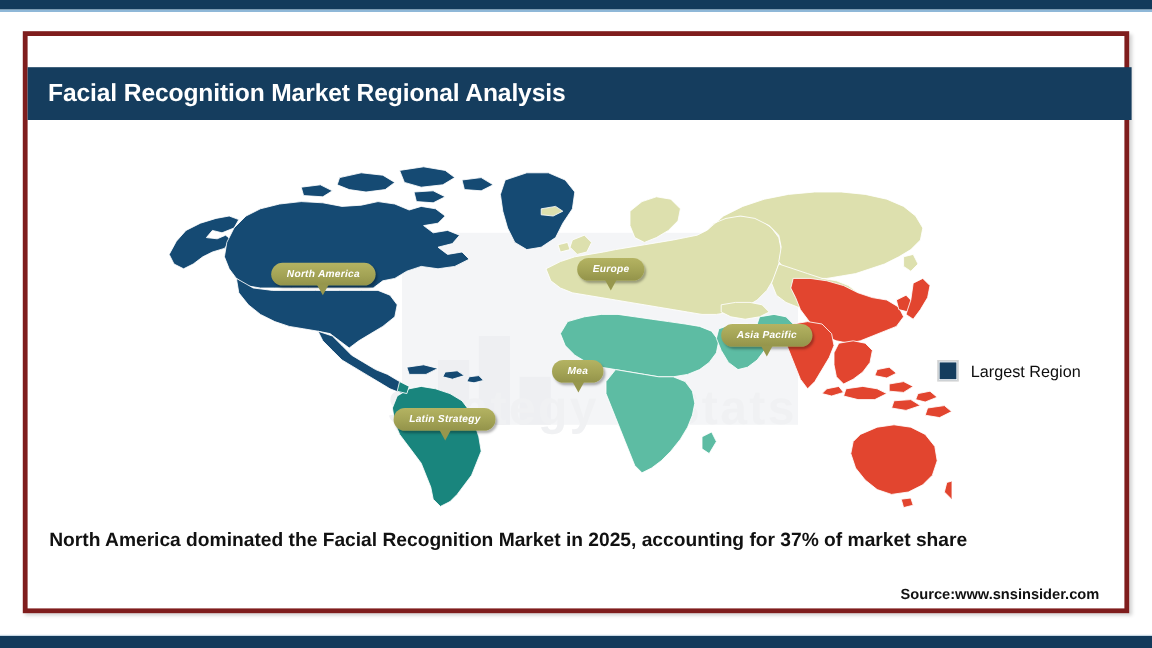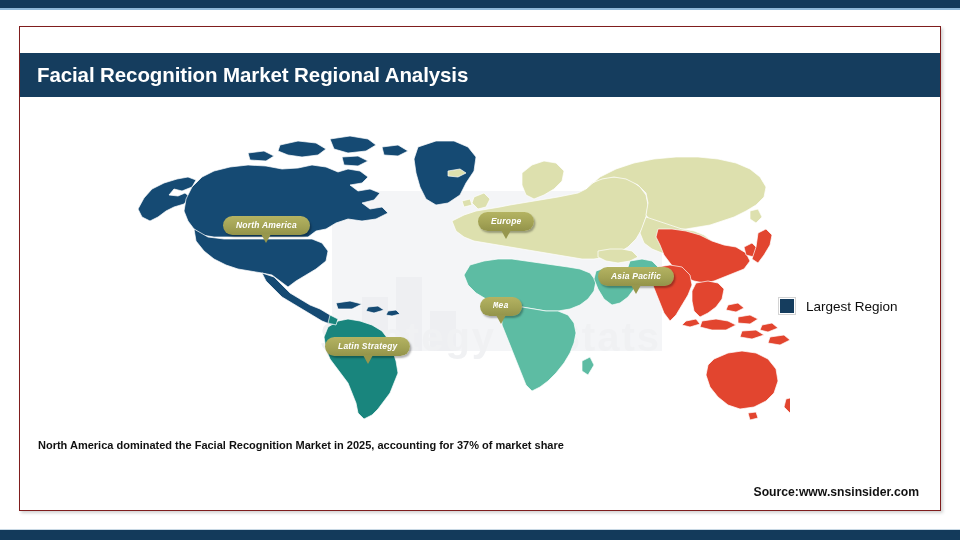--- a/index.html
+++ b/index.html
@@ -36,21 +36,21 @@
     width: 960px; height: 1px;
     background: #c8d8e4;
   }
 
   
   .card {
     position: absolute;
     left: 19px; top: 26px;
     width: 922px; height: 485px;
     background: #ffffff;
-    border: 1px solid #7f1d1d;
+    border: 4px solid #7f1d1d;
     box-shadow: 2px 2px 3px rgba(0,0,0,0.18);
   }
 
   
   .header-band {
     position: absolute;
     left: 0; top: 26px;
     width: 920px; height: 44px;
     background: #153D5E;
     display: flex;
@@ -146,21 +146,21 @@
   .legend-label {
     margin-left: 11px;
     font-size: 13.5px;
     color: #0d0d0d;
   }
 
   
   .insight {
     position: absolute;
     left: 18px; top: 412px;
-    font-size: 11px;
+    font-size: 16px;
     font-weight: bold;
     color: #111111;
     white-space: nowrap;
   }
   .email {
     position: absolute;
     left: 16px; top: 458px;
     font-size: 12.2px;
     font-weight: bold;
     color: #111111;
@@ -316,21 +316,21 @@
 
           <path d="M664,262 L670,258 L674,266 L668,272 L662,268 Z"></path>
           <path d="M656,274 L664,272 L668,280 L660,288 L654,282 Z"></path>
         </g>
       </svg>
     </div>
 
     <div class="pill" style="left:203px; top:189px;">North America</div>
     <div class="pill" style="left:458px; top:185px;">Europe</div>
     <div class="pill" style="left:578px; top:240px;">Asia Pacific</div>
-    <div class="pill" style="left:460px; top:270px;font-family:Liberation Mono, monospace;">Mea</div>
+    <div class="pill" style="left:437px; top:270px;">Mea</div>
     <div class="pill" style="left:305px; top:310px;">Latin Strategy</div>
 
     <div class="legend">
       <div class="legend-swatch"></div>
       <div class="legend-label">Largest Region</div>
     </div>
 
     <div class="insight">North America dominated the Facial Recognition Market in 2025, accounting for 37% of market share</div>
     <div class="source">Source:www.snsinsider.com</div>
 

